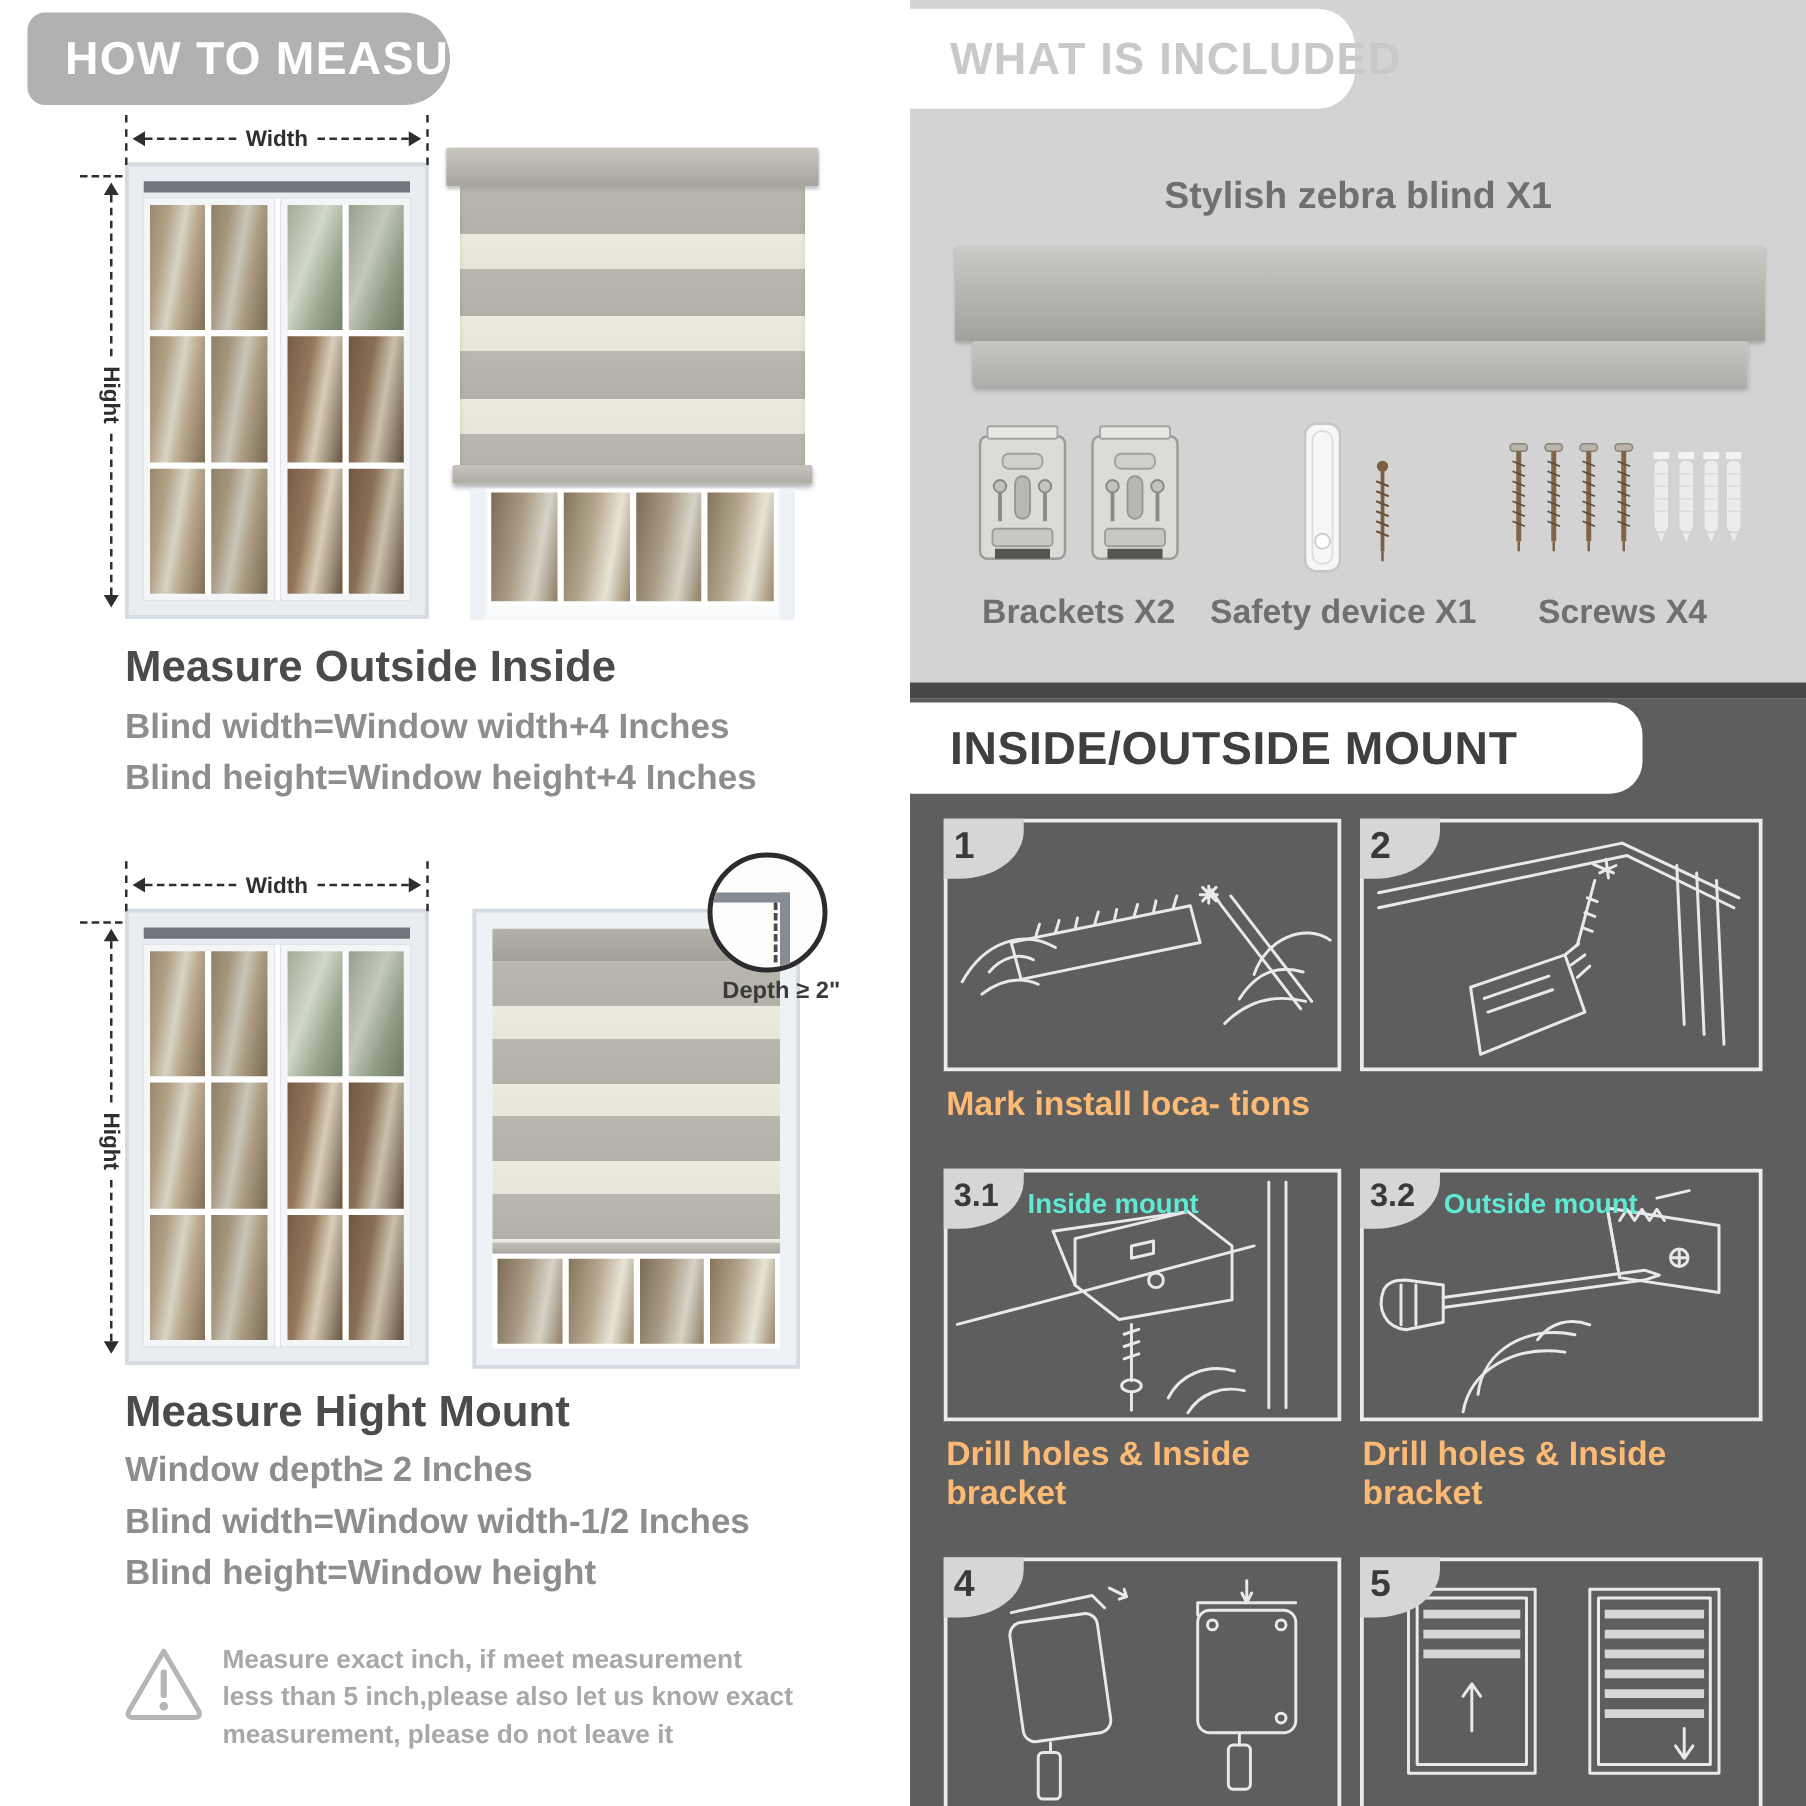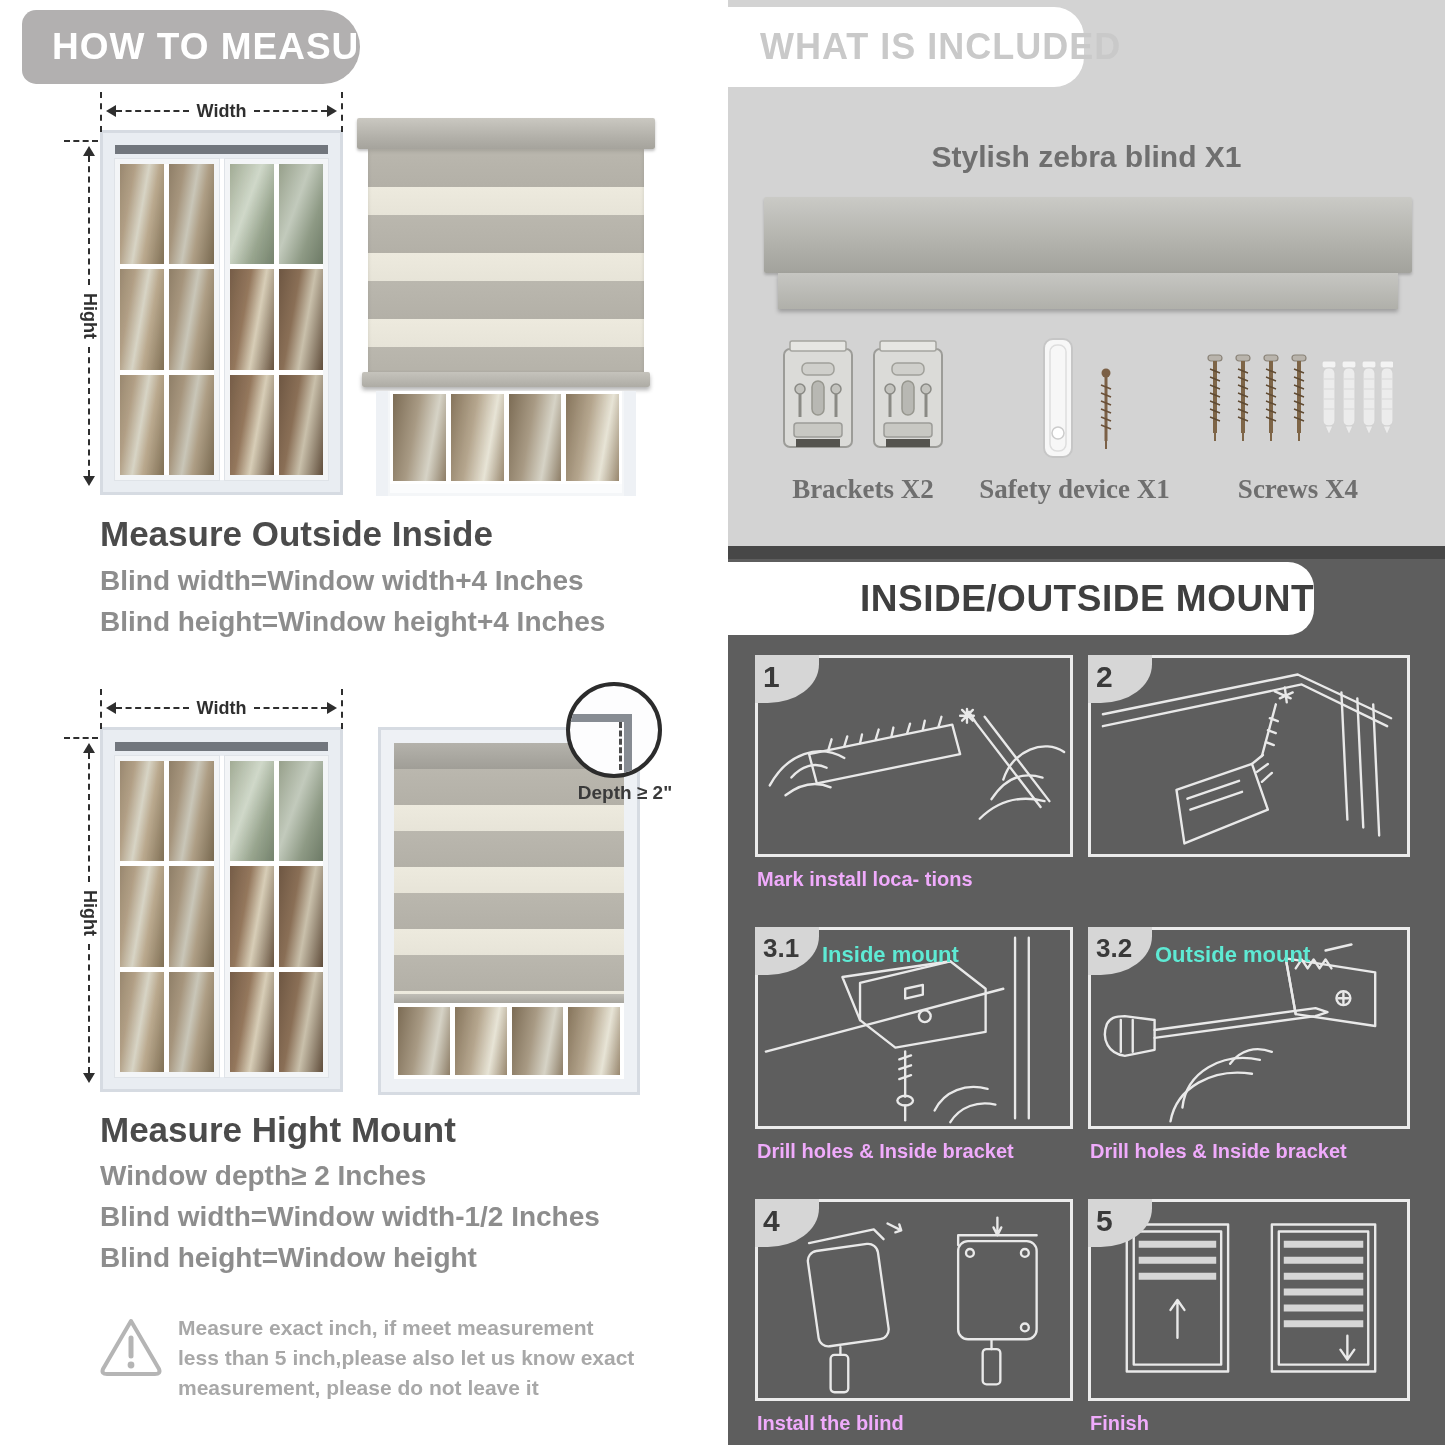--- a/index.html
+++ b/index.html
@@ -79,38 +79,38 @@
     font-size:30px;font-weight:700;color:#6f6f6f;}
   .rail-top{position:absolute;left:36px;top:197px;width:648px;height:76px;
     background:linear-gradient(180deg,#cacac6 0%,#b4b4ae 55%,#a2a29c 100%);border-radius:2px;
     box-shadow:0 2px 3px rgba(0,0,0,.2);}
   .rail-bottom{position:absolute;left:50px;top:273px;width:620px;height:36px;
     background:linear-gradient(180deg,#c6c6c2,#b0b0aa);box-shadow:0 3px 4px rgba(0,0,0,.25);}
   .components{position:absolute;left:0;top:336px;width:100%;display:flex;justify-content:space-between;
     padding:0 52px;box-sizing:border-box;}
   .comp{display:flex;flex-direction:column;align-items:center;}
   .comp-art{height:128px;display:flex;align-items:center;justify-content:center;}
-  .comp-label{margin-top:10px;font-size:27px;font-weight:700;color:#6f6f6f;white-space:nowrap;font-family:Liberation Serif, serif;}
+  .comp-label{margin-top:10px;font-size:27px;font-weight:700;color:#6f6f6f;white-space:nowrap;}
 
   .shadow-strip{position:absolute;left:728px;top:546px;width:717px;height:13px;background:#474747;}
 
   .mount-panel{position:absolute;left:728px;top:559px;width:717px;height:886px;background:#5e5e5e;}
   .mount-banner{position:absolute;left:0;top:3px;width:586px;height:73px;background:#fff;
     border-radius:0 26px 26px 0;color:#3f3f3f;font-size:37px;font-weight:700;letter-spacing:.5px;
-    line-height:73px;padding-left:32px;box-sizing:border-box;white-space:nowrap;text-align:right;}
+    line-height:73px;padding-left:32px;box-sizing:border-box;white-space:nowrap;}
   .steps{position:absolute;left:27px;top:96px;width:660px;display:grid;
     grid-template-columns:318px 322px;column-gap:15px;}
   .step{margin-bottom:12px;}
   .panel{position:relative;height:196px;border:3px solid #ececec;box-sizing:content-box;}
   .badge{position:absolute;top:-3px;left:-3px;min-width:44px;height:48px;padding:0 12px 0 8px;
     background:#d6d6d6;color:#3a3a3a;font-weight:700;font-size:30px;line-height:44px;
     border-radius:0 0 80% 0;z-index:3;}
   .badge.small{font-size:26px;line-height:42px;}
   .panel-title{position:absolute;left:64px;top:12px;font-size:22px;font-weight:700;color:#5eead4;z-index:3;}
-  .caption{margin:11px 0 24px 2px;font-size:20px;font-weight:700;color:#f0abfc;}
+  .caption{margin:11px 0 24px 2px;font-size:27px;font-weight:700;color:#fdba74;}
   .art{position:absolute;inset:0;width:100%;height:100%;}
   .art .ln{stroke:#e9e9e9;stroke-width:2.4;fill:none;stroke-linecap:round;stroke-linejoin:round;}
   .art .stripe{stroke:#d6d6d6;stroke-width:7;fill:none;}
 </style>
 </head>
 <body>
 
 <div class="page">
 
   <div class="howto-banner">HOW TO MEASURE</div>

